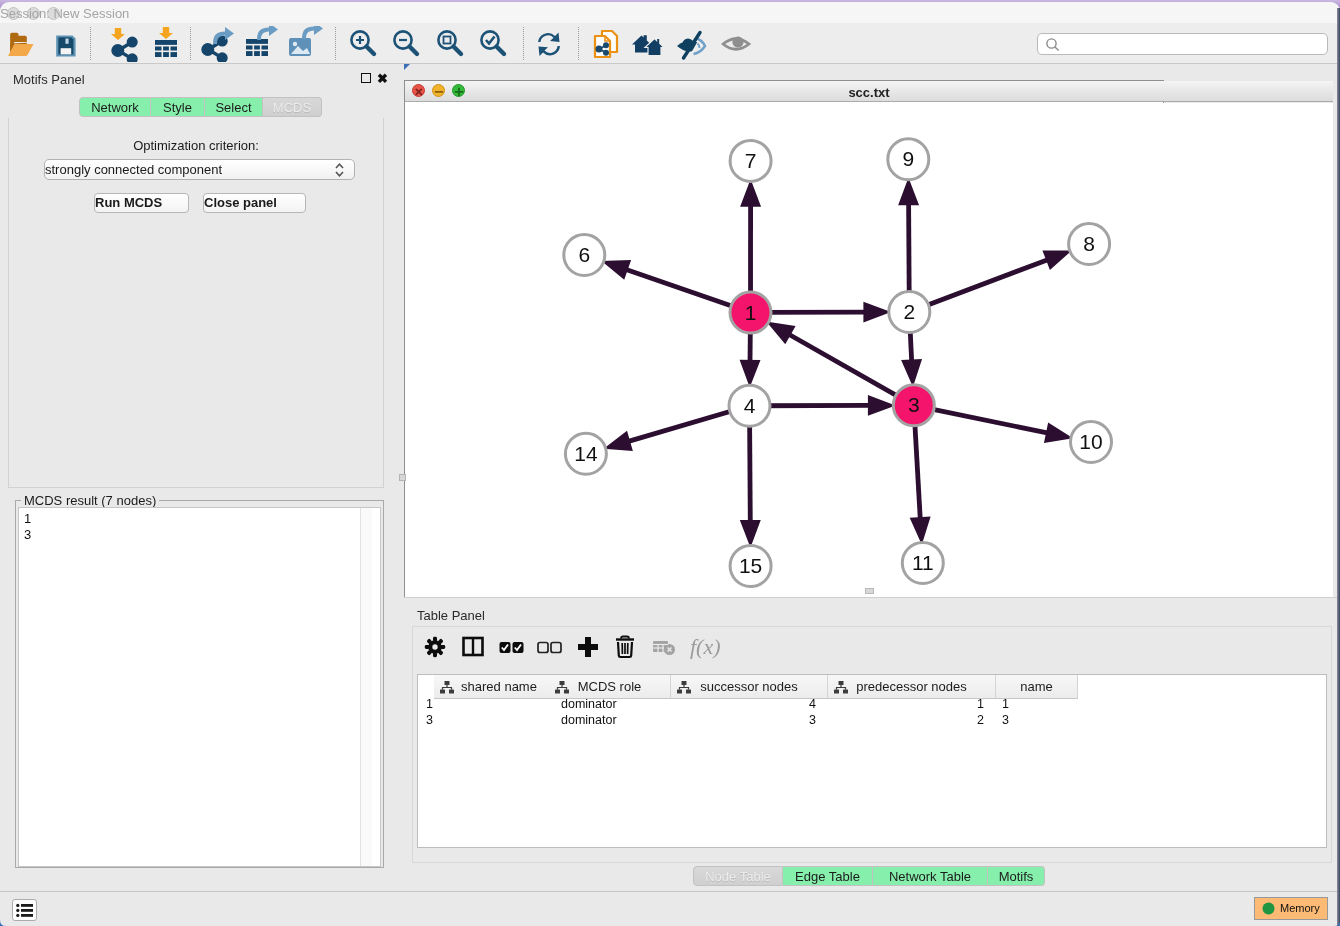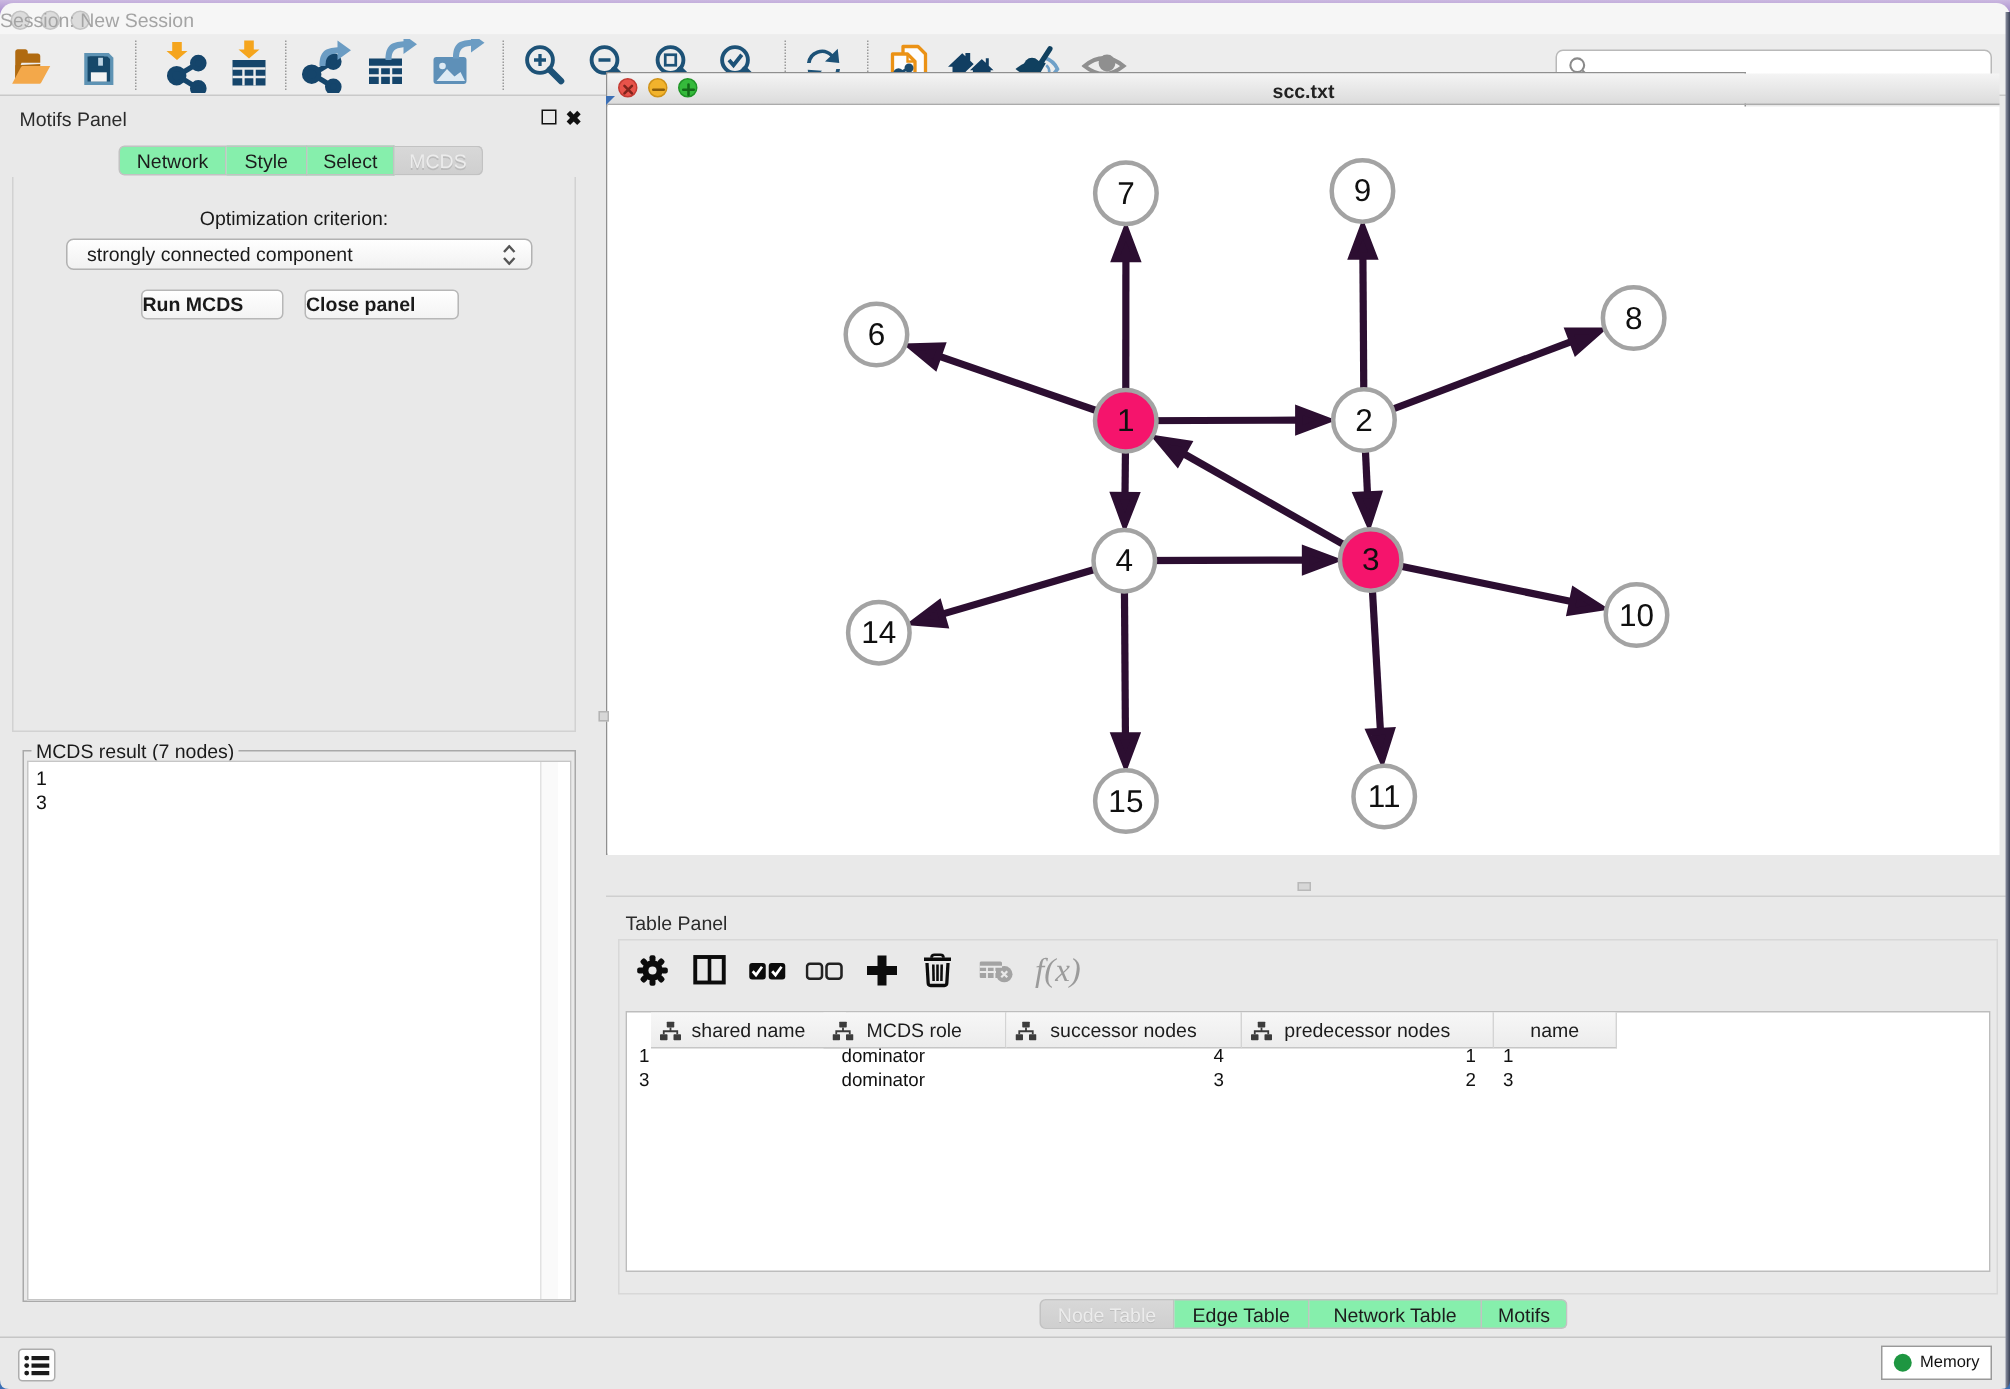--- a/index.html
+++ b/index.html
@@ -17,43 +17,43 @@
 #searchbox { left:1037px; top:10px; width:291px; height:22px; background:#fff; border:1px solid #b9b9b9; border-radius:5px; }
 
 #cpanel { left:0; top:64px; width:392px; height:832px; background:#e9e9e9; }
 #cphead { left:13px; top:8px; font-size:13px; color:#2b2b2b; }
 .panelicon { top:9px; font-size:13px; color:#111; }
 .tabbar { height:20px; font-size:13px; color:#1c1c1c; }
 .tab { position:absolute; top:0; height:20px; background:#86efac; border:1px solid #c2c2c2; text-align:center; line-height:19px; }
 .tabsel { background:linear-gradient(#d8d8d8,#cfcfcf); color:#ececec; text-shadow:0 1px 0 #bbb; }
 #cpbody { left:8px; top:54px; width:376px; height:370px; background:#e9e9e9; border:1px solid #d2d2d2; border-top:none; }
 #optlabel { left:0; top:74px; width:392px; text-align:center; font-size:13px; color:#1a1a1a; }
-#optselect { left:44px; top:95px; width:311px; height:21px; background:linear-gradient(#ffffff,#f1f1f1); border:1px solid #b2b2b2; border-radius:5px; font-size:13px; color:#1a1a1a; line-height:19px; padding-left:13px; }
+#optselect { left:44px; top:95px; width:311px; height:21px; background:linear-gradient(#ffffff,#f1f1f1); border:1px solid #b2b2b2; border-radius:5px; font-size:13px; color:#1a1a1a; line-height:19px; }
 .btn { height:20px; background:linear-gradient(#ffffff,#f3f3f3); border:1px solid #b7b7b7; border-radius:4px; font-size:13px; color:#1a1a1a; text-align:left; line-height:18px; top:129px;font-weight:bold; }
 #mcdsbox { left:15px; top:436px; width:369px; height:368px; border:1px solid #a9a9a9; }
 #mcdslegend { left:21px; top:429px; background:#e9e9e9; padding:0 3px; font-size:13px; color:#1a1a1a; }
 #mcdstext { left:18px; top:443px; width:363px; height:360px; background:#fff; border:1px solid #c6c6c6; font-size:13px; color:#111; padding:3px 0 0 5px; line-height:16px; }
 #mcdsscroll { left:360px; top:444px; width:12px; height:358px; background:#fafafa; border-left:1px solid #e2e2e2; }
 
-#netframe { left:404px; top:48px; width:760px; height:522px; border:1px solid #8f8f8f; background:#fff; }
+#netframe { left:404px; top:80px; width:760px; height:522px; border:1px solid #8f8f8f; background:#fff; }
 #nettitle { left:0; top:0; width:928px; height:21px; background:linear-gradient(#f4f4f4,#dcdcdc); border-bottom:1px solid #ababab; }
 #nettitle .txt { width:100%; top:4px; text-align:center; font-size:13px; font-weight:bold; color:#222; }
 .ftl { width:13px; height:13px; border-radius:50%; top:3px; }
 #netcanvas { left:0; top:22px; width:928px; height:499px; background:#fff; position:absolute; }
 
 #tpanel { left:404px; top:597px; width:936px; height:294px; background:#e9e9e9; border-top:1px solid #cfcfcf; }
 #tphead { left:13px; top:10px; font-size:13px; color:#2b2b2b; }
 #ttable { left:13px; top:76px; width:910px; height:174px; background:#fff; border:1px solid #bdbdbd; }
 .thc { position:absolute; top:0; height:24px; background:linear-gradient(#f7f7f7,#ececec); border-right:1px solid #d4d4d4; border-bottom:1px solid #c6c6c6; font-size:13px; color:#1c1c1c; text-align:center; line-height:23px; }
 .trow { position:absolute; font-size:12.5px; color:#111; height:16px; }
 .tabbar2 .tab { font-size:13px; }
 
 #statusbar { left:0; top:891px; width:1340px; height:35px; background:#e9e9e9; border-top:1px solid #c6c6c6; }
 #listbtn { left:12px; top:899px; width:25px; height:22px; background:#fdfdfd; border:1px solid #adadad; border-radius:3px; }
-#membtn { left:1254px; top:897px; width:74px; height:23px; background:#ffffff; border:1px solid #999; font-size:11px; color:#111; }
+#membtn { left:1254px; top:897px; width:74px; height:23px; background:#fdba74; border:1px solid #999; font-size:11px; color:#111; }
 #rightedge { left:1337px; top:8px; width:3px; height:918px; background:linear-gradient(90deg,#8a8fa0,#3a4156); }
 </style>
 </head>
 <body>
 <div id="deskstrip" class="abs"></div>
 <div id="titlebar" class="abs"></div>
 <div class="tl abs" style="left:7px"></div>
 <div class="tl abs" style="left:27px"></div>
 <div class="tl abs" style="left:47px"></div>
 <div id="title" class="abs">Session: New Session</div>

